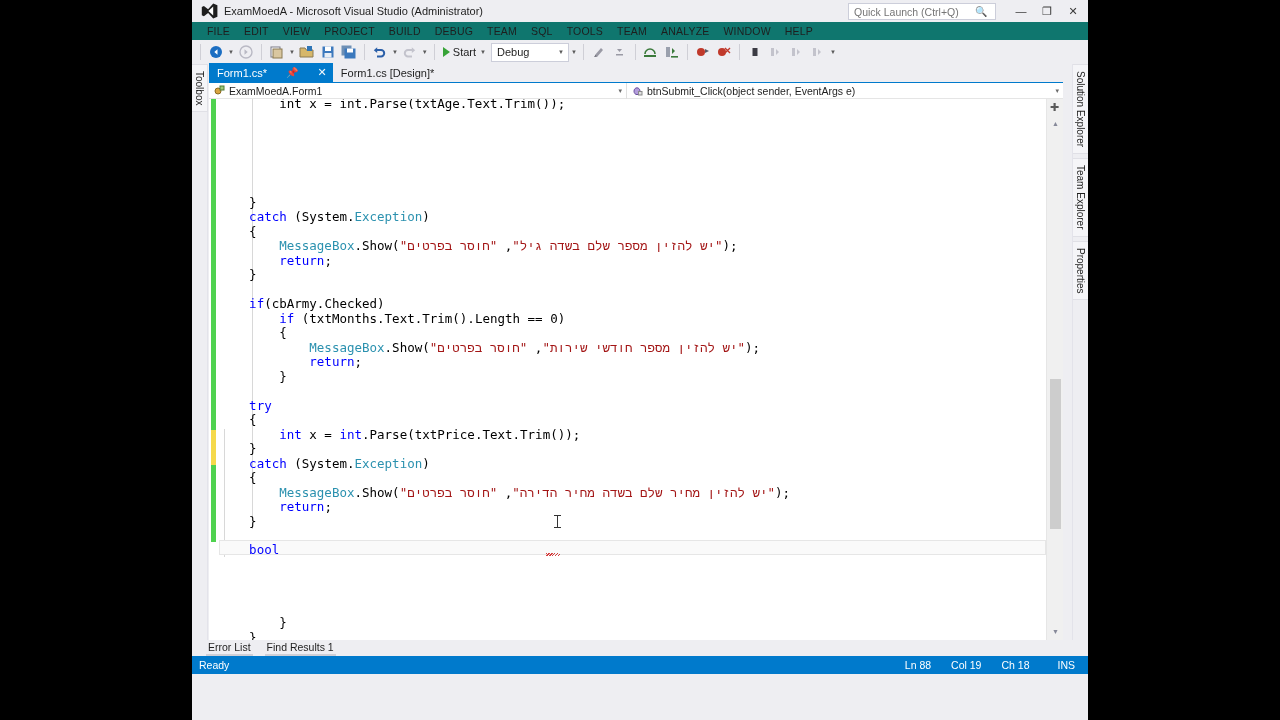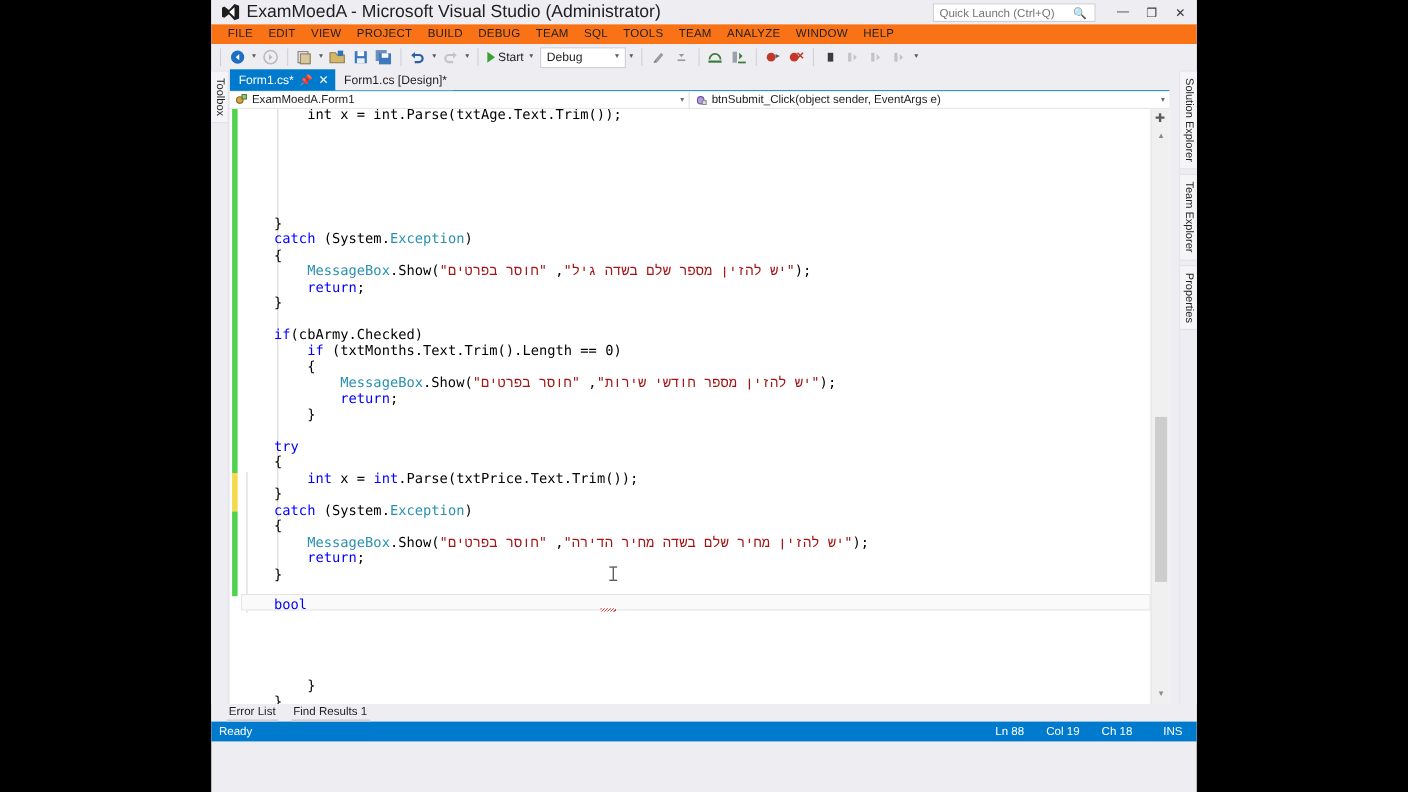--- a/index.html
+++ b/index.html
@@ -27,21 +27,21 @@
     align-items: center;
   }
   .vs-logo {
     width: 18px; height: 16px;
     margin-left: 8px; margin-right: 6px;
     position: relative;
     flex: 0 0 auto;
   }
   .vs-logo svg { display:block; }
   .title-text {
-    font-size: 16px;
+    font-size: 11px;
     color: #1e1e1e;
     white-space: nowrap;
   }
   .ql-wrap {
     position: absolute;
     right: 92px; top: 3px;
     width: 148px; height: 17px;
     background: #fff;
     border: 1px solid #ccceda;
     display: flex;
@@ -73,21 +73,21 @@
     display: flex; align-items: center; justify-content: center;
     color: #3b3b3b; font-size: 11px;
   }
 
   
   .menubar {
     height: 18px;
     display: flex;
     align-items: center;
     padding-left: 8px;
-    background: #f97316;
+    background: #0f766e;
   }
   .menu-item {
     font-size: 10.5px;
     color: #1e1e1e;
     padding: 1px 7px;
     white-space: nowrap;
     letter-spacing: 0.2px;
   }
 
   
@@ -177,21 +177,21 @@
     display: flex;
     align-items: flex-end;
     border-bottom: 1px solid #007acc;
   }
   .tab {
     height: 19px;
     display: flex;
     align-items: center;
     padding: 0 6px 0 8px;
     font-size: 11px;
-    gap: 5px;
+    gap: 19px;
     white-space: nowrap;
   }
   .tab.active { background: #007acc; color: #fff; }
   .tab.inactive { background: #eeeef2; color: #1e1e1e; }
   .tab .pin { font-size: 10px; opacity: .95; }
   .tab .close { font-size: 11px; opacity: .95; }
 
   .navbar {
     height: 16px;
     background: #fff;

